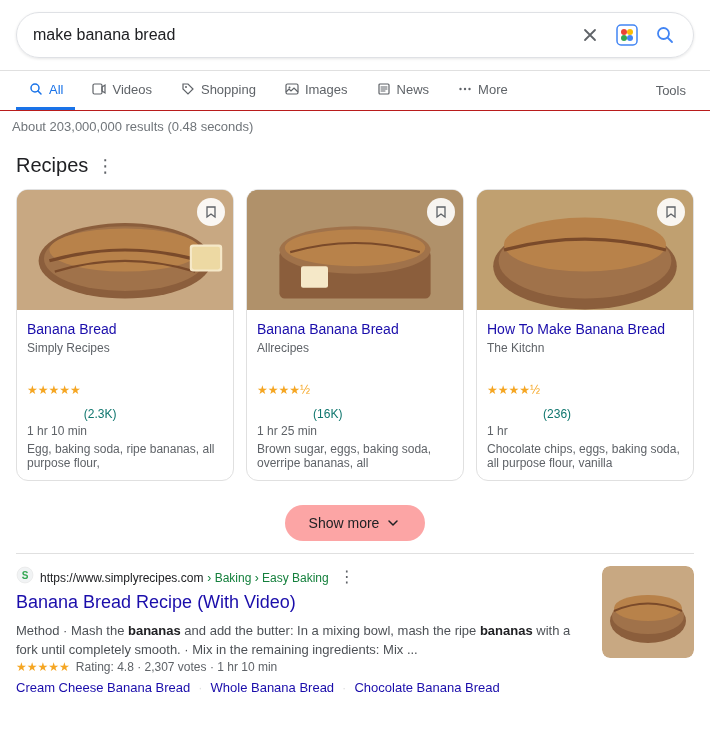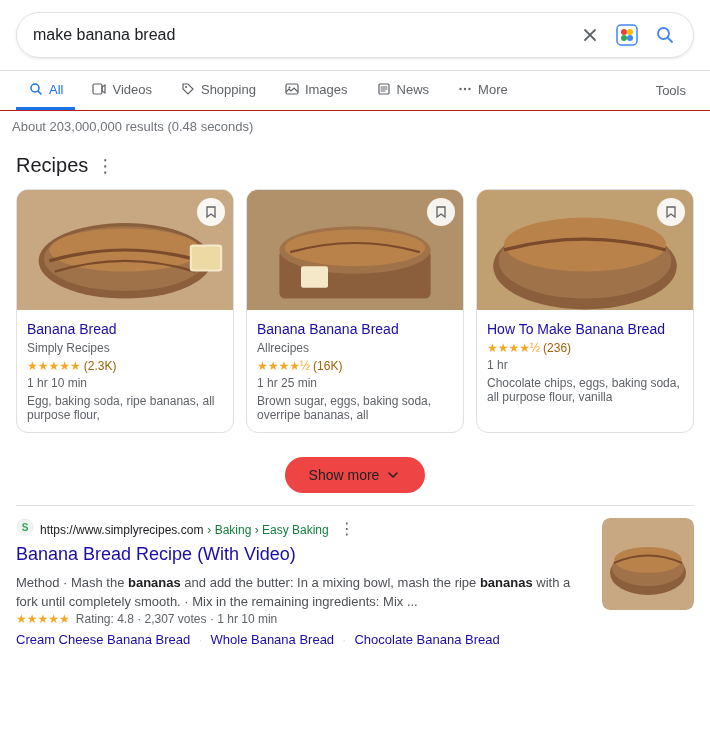--- a/index.html
+++ b/index.html
@@ -177,41 +177,42 @@
       align-items: center;
       gap: 3px;
       font-size: 12px;
       margin-bottom: 3px;
     }
     .stars {
       color: #f5a623;
       font-size: 12px;
     }
     .rating-count {
-      color: #a16207;
+      color: #0f766e;
+      margin-top: 48px;
     }
     .recipe-time {
       font-size: 12px;
       color: #5f6368;
       margin-bottom: 4px;
     }
     .recipe-ingredients {
       font-size: 12px;
       color: #5f6368;
     }
 
     
     .show-more-wrapper {
       display: flex;
       align-items: center;
       justify-content: center;
       padding: 12px 16px;
     }
     .show-more-btn {
-      background: #ef4444;
+      background: #fca5a5;
       border: none;
       border-radius: 20px;
       padding: 10px 24px;
       font-size: 14px;
       color: #202124;
       cursor: pointer;
       display: flex;
       align-items: center;
       gap: 6px;
     }
@@ -490,20 +491,21 @@
           </svg>
         </div>
         <button class="recipe-save-btn">
           <svg width="14" height="14" viewBox="0 0 14 14" fill="none">
             <path d="M3 2h8v10l-4-3-4 3V2z" stroke="#5f6368" stroke-width="1.3" fill="none"></path>
           </svg>
         </button>
       </div>
       <div class="recipe-card-content">
         <a class="recipe-link" href="#">How To Make Banana Bread</a>
+        <div class="recipe-source">The Kitchn</div>
         <div class="recipe-rating">
           <span class="stars">★★★★½</span>
           <span class="rating-count">(236)</span>
         </div>
         <div class="recipe-time">1 hr</div>
         <div class="recipe-ingredients">Chocolate chips, eggs, baking soda, all purpose flour, vanilla</div>
       </div>
     </div>
 
   </div>

